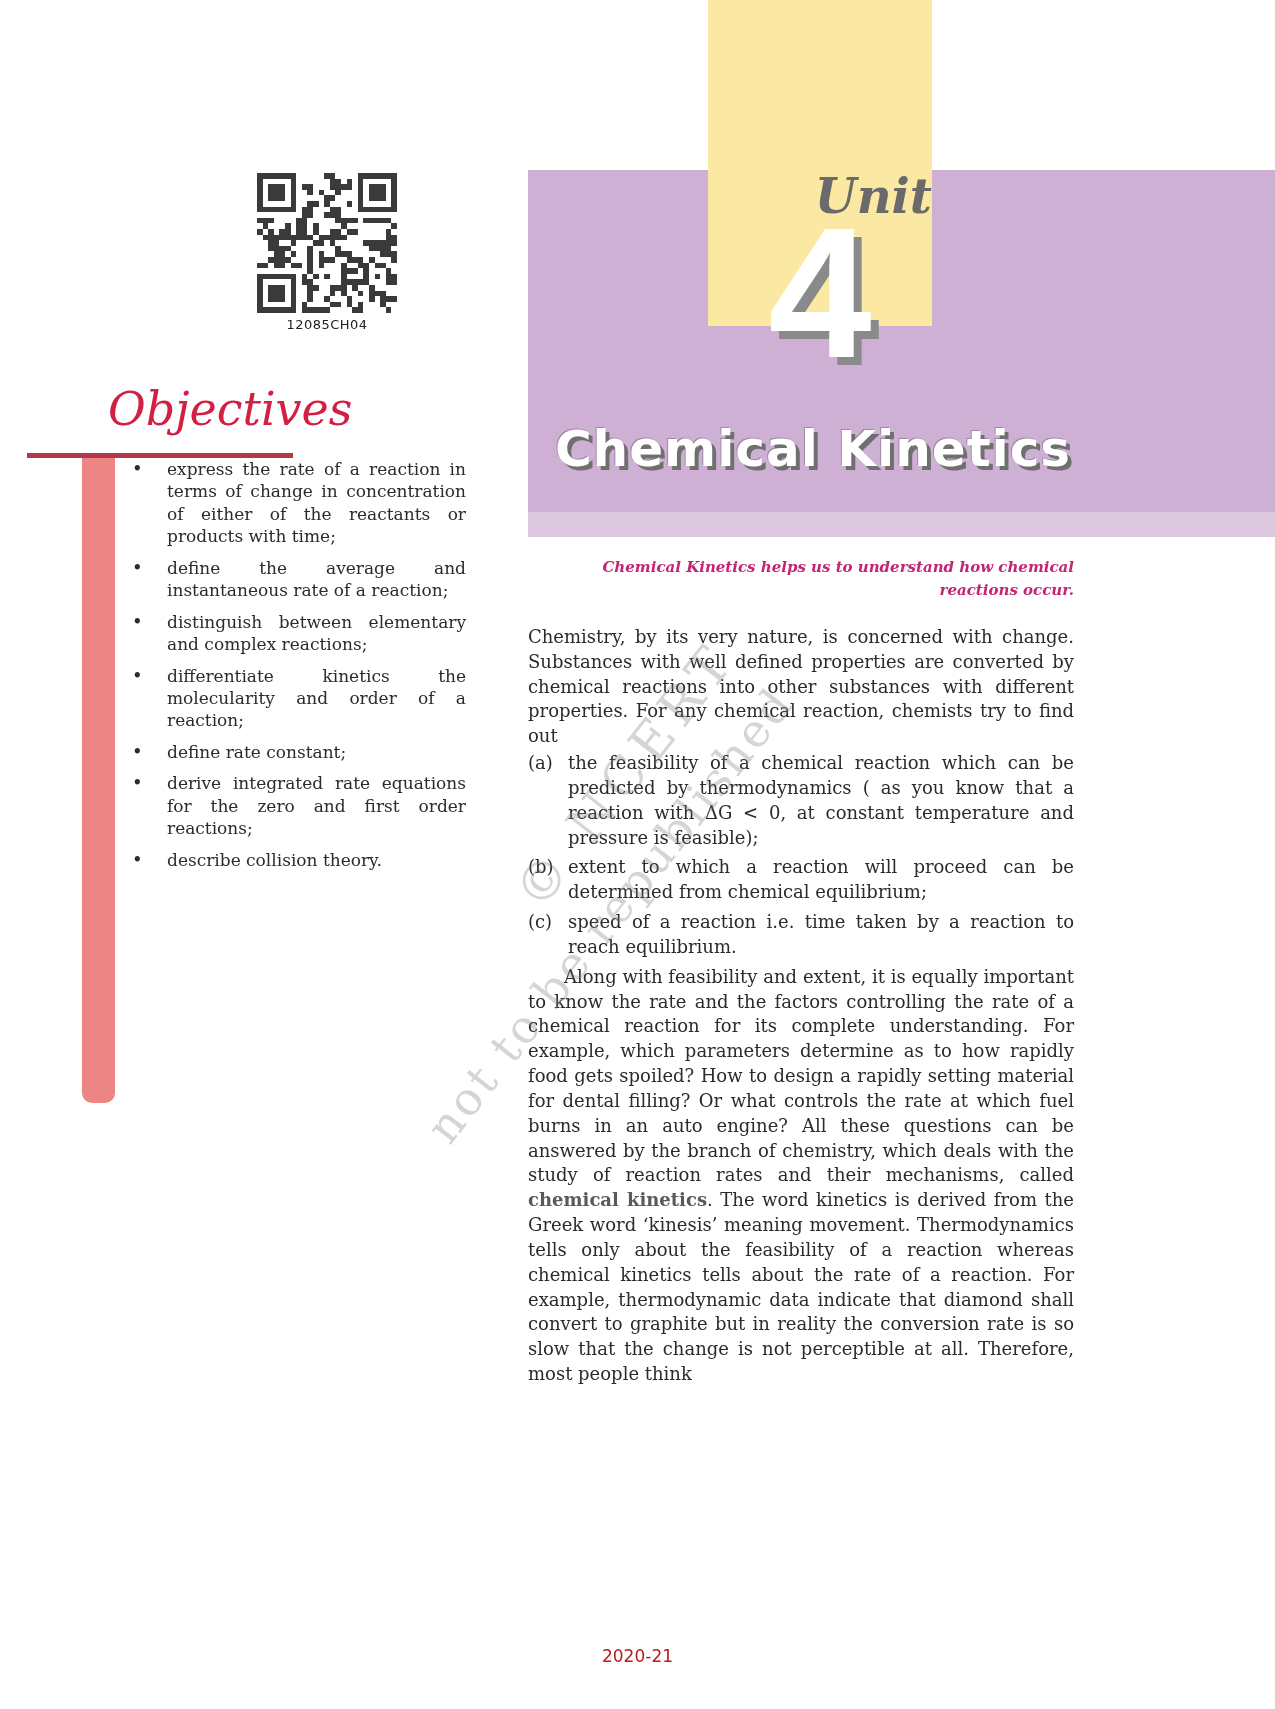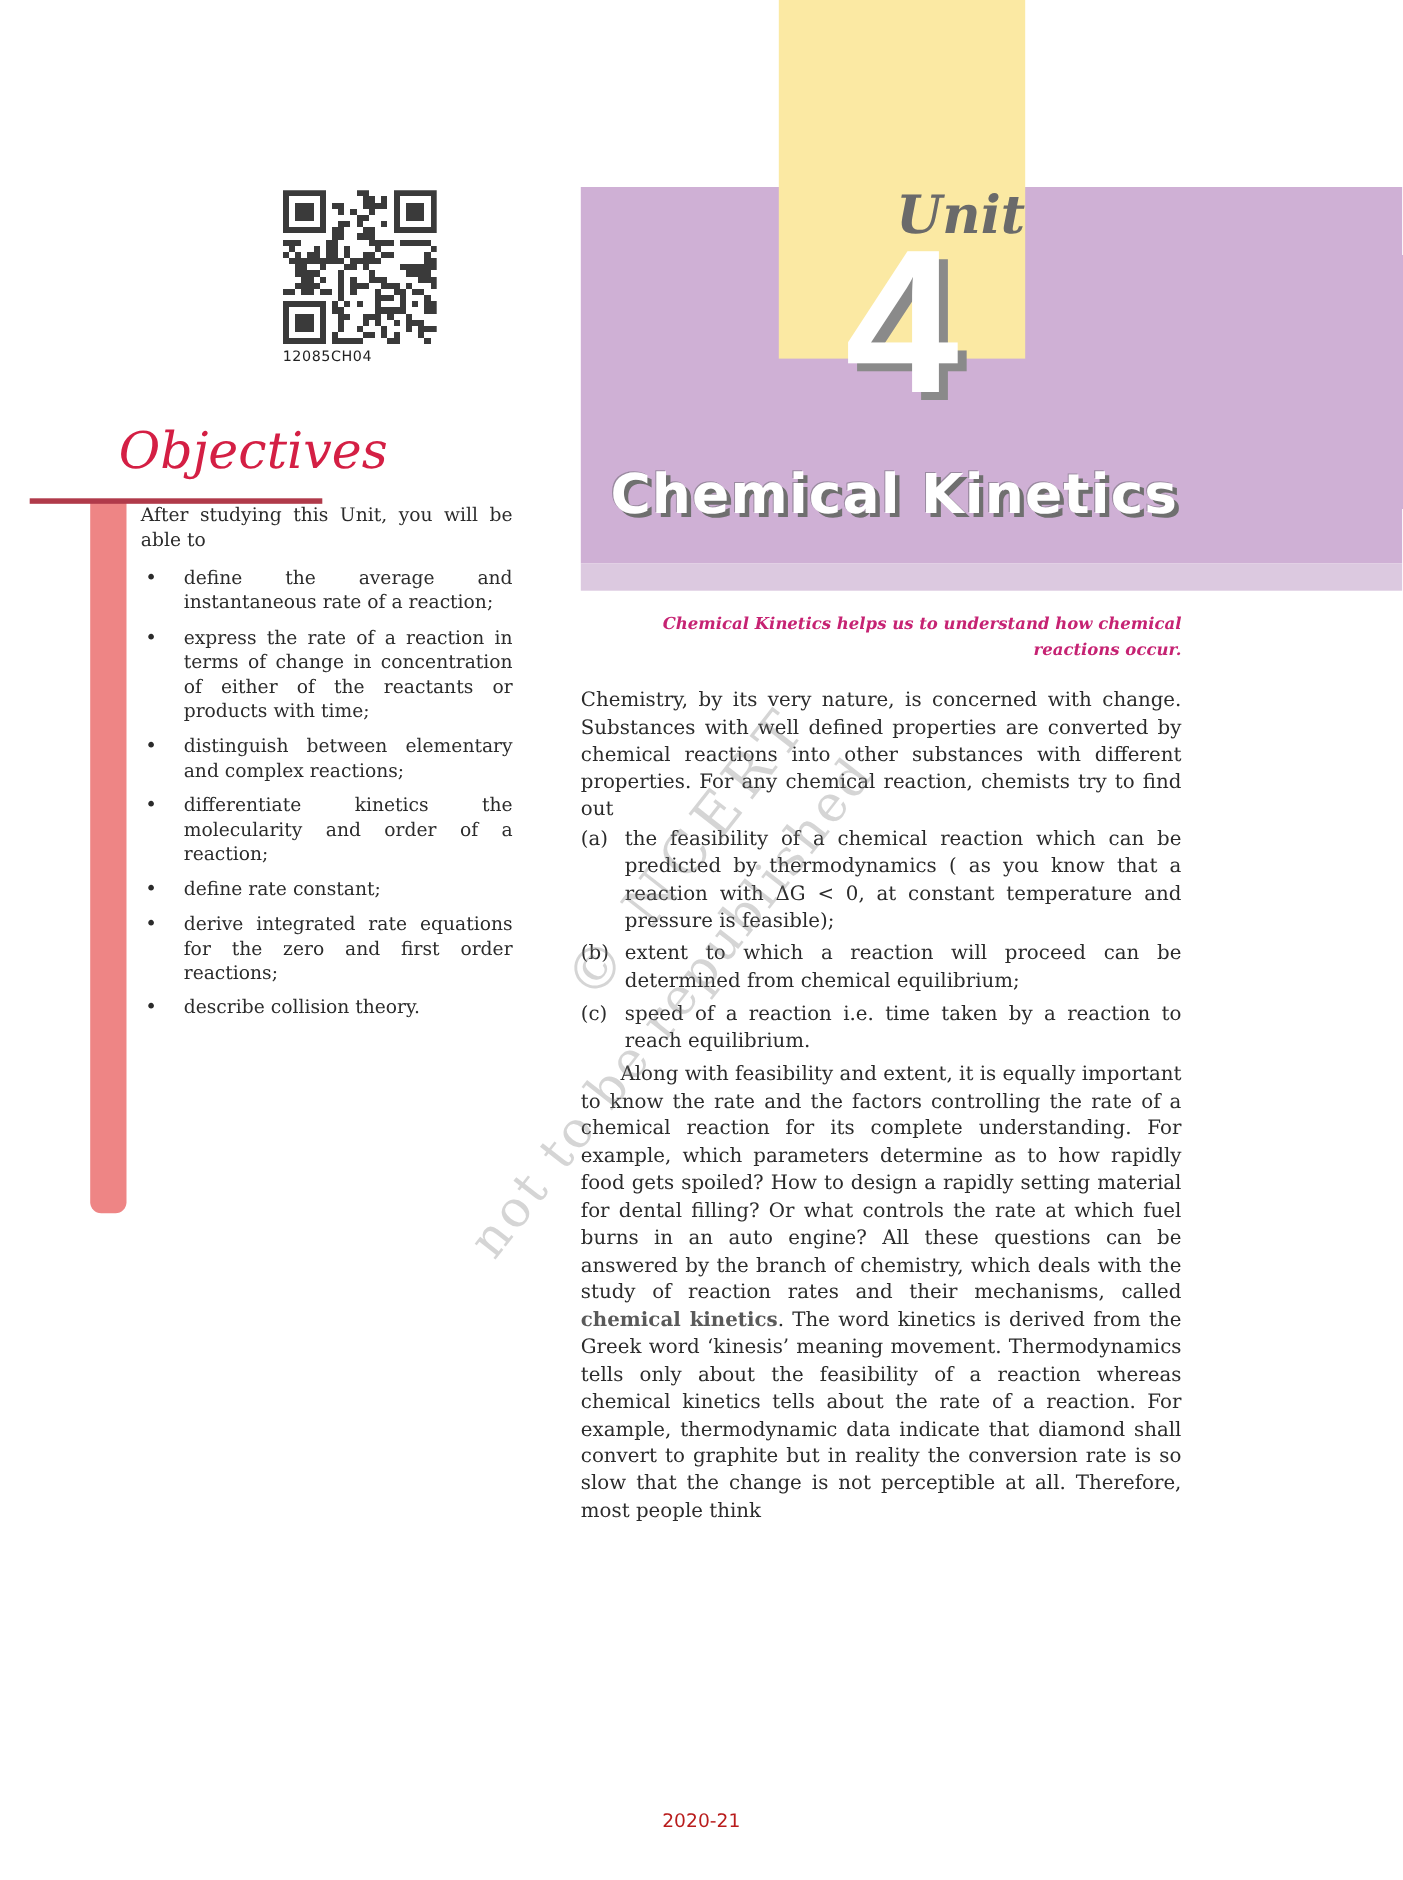--- a/index.html
+++ b/index.html
@@ -15,21 +15,21 @@
               font-size:48px;color:#6a6a6a;}
   .unit-number{position:absolute;left:708px;top:200px;width:224px;text-align:center;line-height:1;
                font-family:"Liberation Sans","DejaVu Sans",sans-serif;font-weight:bold;
                font-size:186px;color:#ffffff;text-shadow:8px 8px 0 #8a8a8a;}
   .chapter-title{position:absolute;left:528px;top:420px;width:570px;text-align:center;
                  font-family:"DejaVu Sans","Liberation Sans",sans-serif;font-weight:bold;
                  font-size:50px;letter-spacing:1px;color:#ffffff;
                  text-shadow:4px 4px 0 #6f6f6f, -1px -1px 0 #9a8aa0;}
 
   
-  .qr-wrap{position:absolute;left:257px;top:173px;width:140px;}
+  .qr-wrap{position:absolute;left:257px;top:173px;width:140px;text-align:center;}
   .qr-wrap svg{width:140px;height:140px;display:block;}
   .qr-caption{margin-top:4px;font-family:"DejaVu Sans","Liberation Sans",sans-serif;
               font-size:13px;color:#222;letter-spacing:0.5px;}
 
   
   .obj-heading{position:absolute;left:108px;top:382px;
                font-family:"DejaVu Serif","Liberation Serif",serif;font-style:italic;
                font-size:46px;color:#d41f44;z-index:3;}
   .obj-rule{position:absolute;left:27px;top:453px;width:266px;height:5px;background:#b03a4a;z-index:2;}
   .obj-bar{position:absolute;left:82px;top:455px;width:33px;height:648px;background:#ee8585;
@@ -285,24 +285,23 @@
           <rect x="2" y="20" width="3" height="3" fill="#3a3a3a"></rect>
         </svg>
     </span>
     <div class="qr-caption">12085CH04</div>
   </div>
 
   <div class="obj-heading">Objectives</div>
   <div class="obj-rule"></div>
   <div class="obj-bar"></div>
   <div class="obj-content">
-    <p class="obj-intro">After studying this Unit, you will be able to</p>
     <ul class="obj-list">
+      <li>express the rate of a reaction in terms of change in concentration of either of the reactants or products with time;</li>
       <li>define the average and instantaneous rate of a reaction;</li>
-      <li>express the rate of a reaction in terms of change in concentration of either of the reactants or products with time;</li>
       <li>distinguish between elementary and complex reactions;</li>
       <li>differentiate kinetics the molecularity and order of a reaction;</li>
       <li>define rate constant;</li>
       <li>derive integrated rate equations for the zero and first order reactions;</li>
       <li>describe collision theory.</li>
     </ul>
   </div>
 
   <div class="main-col">
     <p class="lead">Chemical Kinetics helps us to understand how chemical reactions occur.</p>

